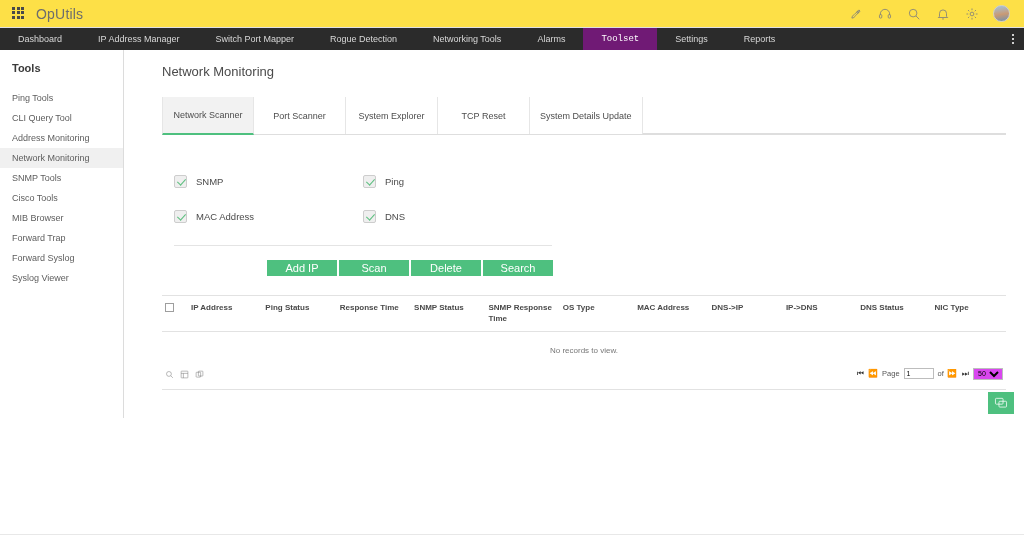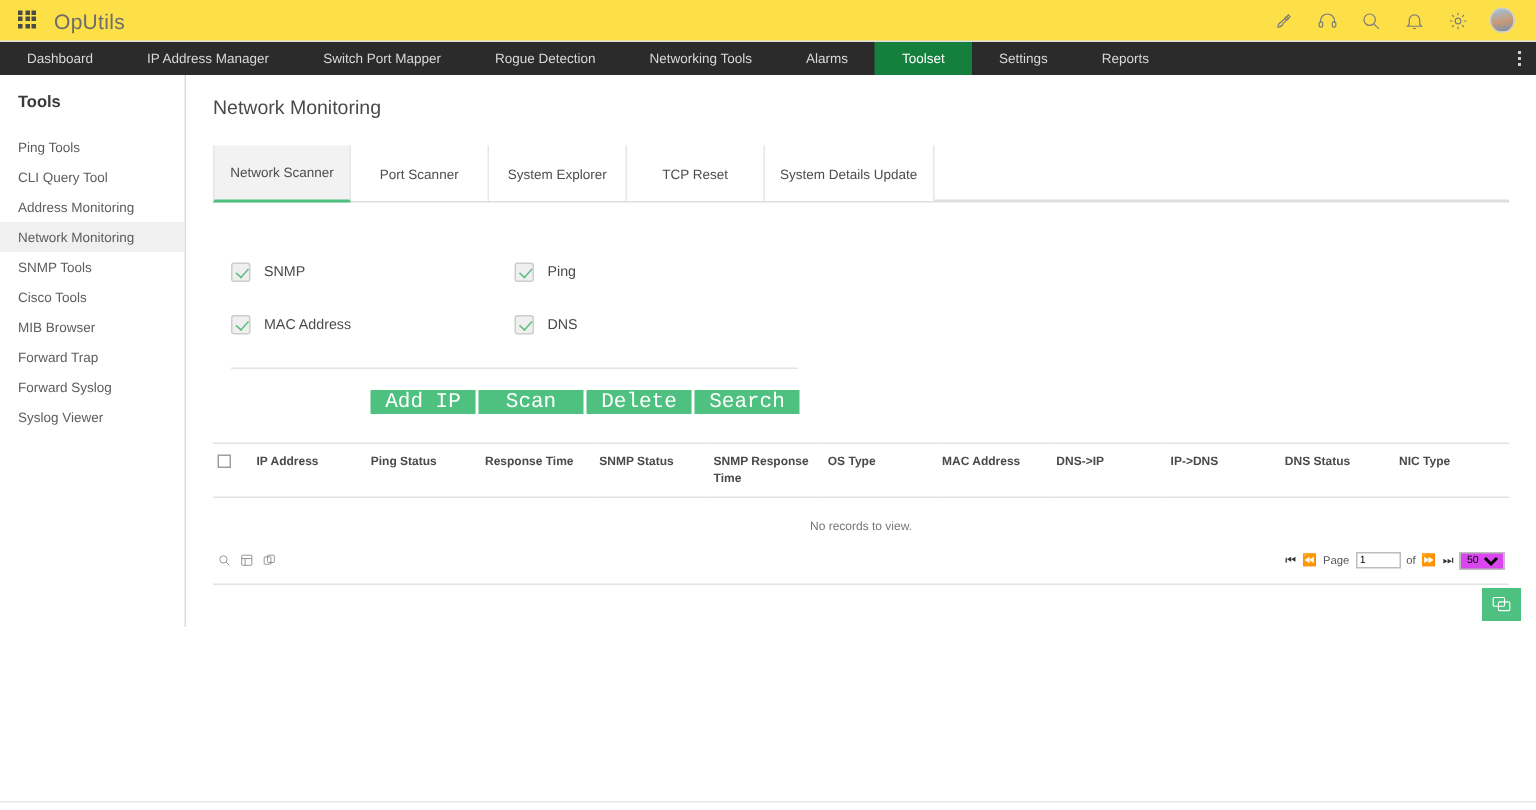--- a/index.html
+++ b/index.html
@@ -65,32 +65,32 @@
   }
   .nav-item {
     color: #d8d8d8;
     font-size: 9px;
     display: flex;
     align-items: center;
     padding: 0 18px;
     white-space: nowrap;
     cursor: pointer;
   }
-  .nav-item.active { background: #15803d; color: #ffffff; }
+  .nav-item.active { background: #701a75; color: #ffffff; font-family: Liberation Mono, monospace; }
   .nav-kebab {
     margin-left: auto;
     width: 22px;
     display: flex; flex-direction: column; align-items: center; justify-content: center;
     gap: 2px;
     cursor: pointer;
   }
   .nav-kebab i { width: 2px; height: 2px; background: #d0d0d0; display: block; }
 
   
-  .body-wrap { display: flex; height: 368px; }
+  .body-wrap { display: flex; height: 368px; gap: 20px; }
 
   .sidebar {
     width: 124px;
     background: #ffffff;
     border-right: 1px solid #dcdcdc;
     padding-top: 12px;
     flex-shrink: 0;
   }
   .sidebar h2 {
     font-size: 11px;
@@ -178,26 +178,26 @@
   
   .btn-row {
     display: flex;
     gap: 2px;
     margin-top: 14px;
     padding-left: 105px;
   }
   .btn {
     background: #4ec07f;
     color: #ffffff;
-    font-size: 14px;
+    font-size: 11px;
     border: none;
     width: 70px;
     height: 16px;
     cursor: pointer;
-    font-family: Liberation Mono, monospace;
+    font-family: Liberation Sans, sans-serif;
   }
 
   
   .table-wrap { margin-top: 12px; }
   table { width: 100%; border-collapse: collapse; table-layout: fixed; margin-top: 19px; }
   thead th {
     font-size: 8px;
     color: #4a4a4a;
     font-weight: bold;
     text-align: left;

